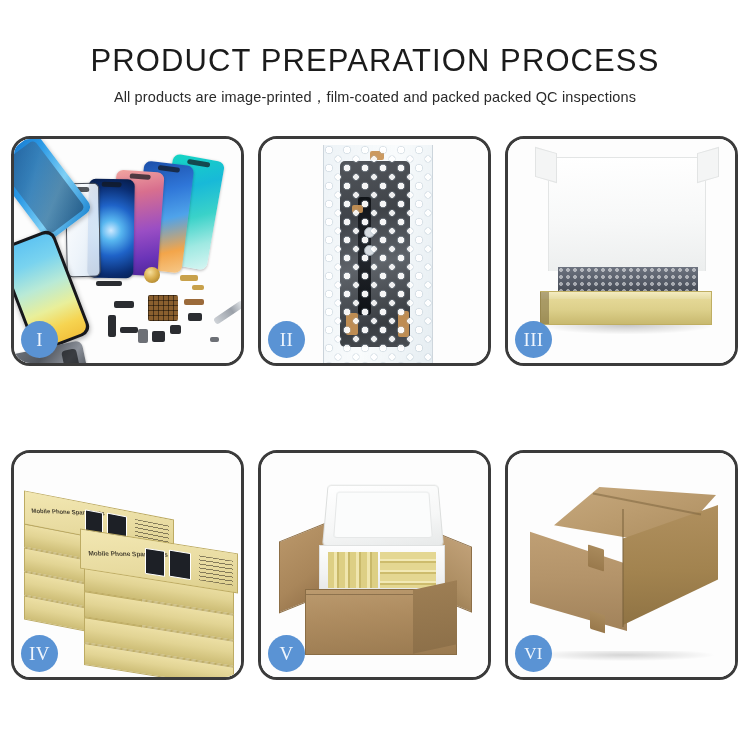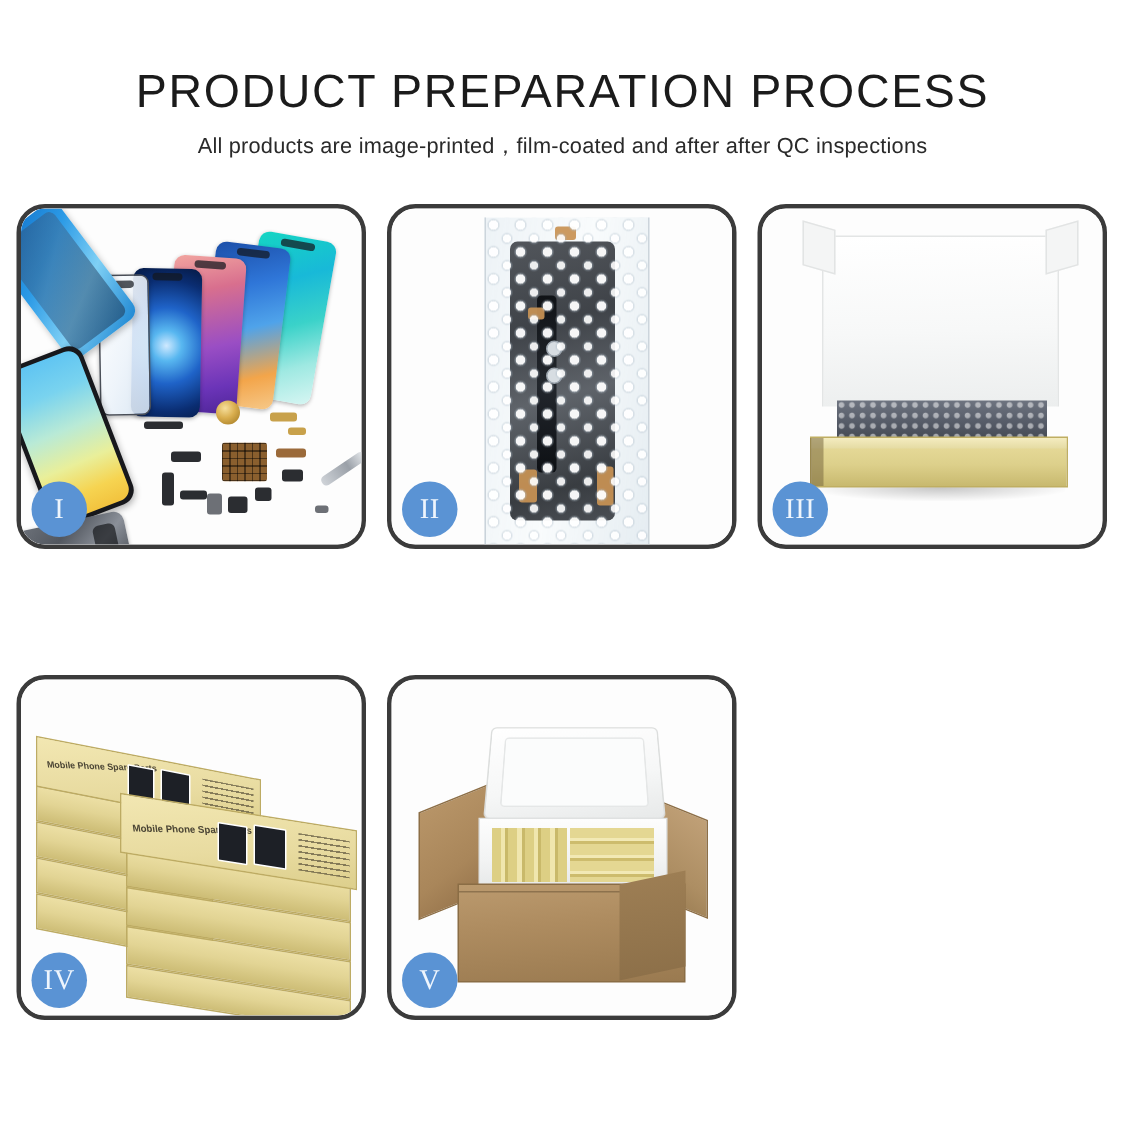--- a/index.html
+++ b/index.html
@@ -353,21 +353,21 @@
     background: radial-gradient(ellipse at 50% 40%, rgba(0,0,0,.16) 0%, rgba(0,0,0,0) 72%);
   }
 </style>
 </head>
 <body>
 
 <div id="page">
 
   <div id="header">
     <div id="title">PRODUCT PREPARATION PROCESS</div>
-    <div id="subtitle">All products are image-printed，film-coated and after after QC inspections</div>
+    <div id="subtitle">All products are image-printed，film-coated and packed packed QC inspections</div>
   </div>
 
   <div id="grid">
 
     <div class="panel p-c0 p-r0">
       <div class="stage">
 
         <div class="ph ph-fan1">
             <span class="notch"></span>
           </div>
@@ -497,15 +497,30 @@
           </div>
         </div>
         <div class="v-body">
           <span class="crease"></span>
           <span class="side"></span>
         </div>
       </div>
       <div class="badge">V</div>
     </div>
 
+    <div class="panel p-c2 p-r1">
+      <div class="stage">
+        <div class="c6">
+          <span class="c6-top"></span>
+          <span class="c6-left"></span>
+          <span class="c6-right"></span>
+          <span class="seam" style="left:62px; top:16px; width:110px; height:2px; transform:rotate(11deg);"></span>
+          <span class="tab" style="left:58px; top:60px; width:16px; height:22px; transform:skewY(18deg);"></span>
+          <span class="tab" style="left:60px; top:126px; width:15px; height:18px; transform:skewY(18deg);"></span>
+          <span class="seam" style="left:92px; top:22px; width:2px; height:118px;"></span>
+        </div>
+        <div class="c6-shadow"></div>
+      </div>
+      <div class="badge wide">VI</div>
+    </div>
 
   </div>
 </div>
 
 </body></html>

